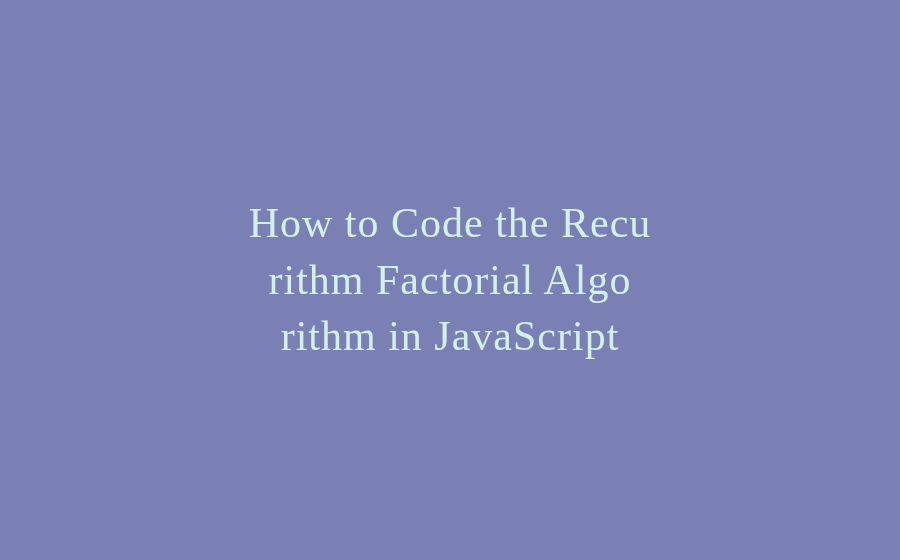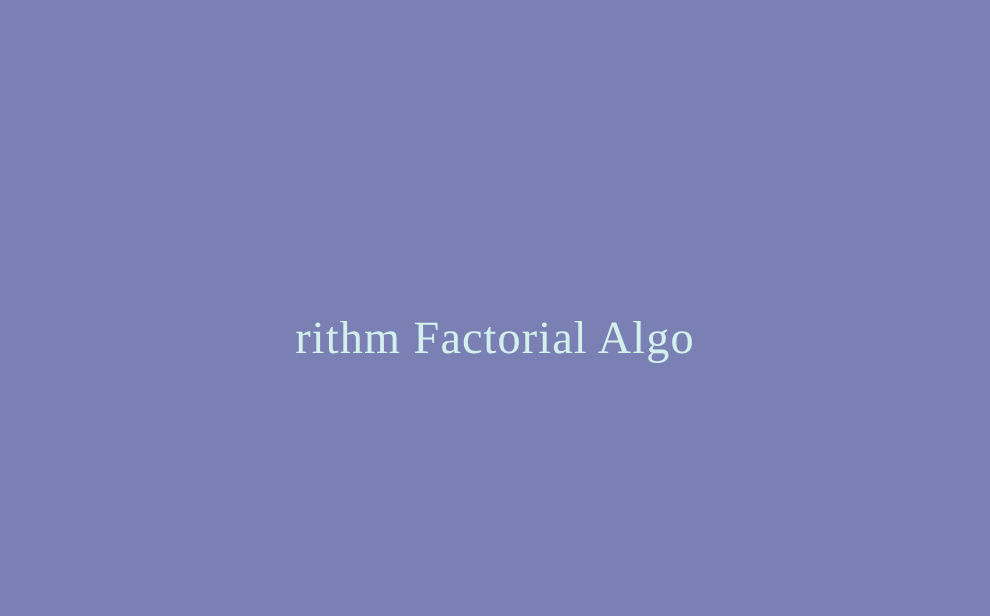--- a/index.html
+++ b/index.html
@@ -28,16 +28,17 @@
       line-height: 1.35;
       letter-spacing: 1px;
       word-break: break-word;
     }
   </style>
 </head>
 <body>
 
 <div class="title-container">
   <h1 class="title">
-    <br>
+    <span>How to Code the Recu</span><br>
     <span>rithm Factorial Algo</span><br>
+    <span>rithm in JavaScript</span>
   </h1>
 </div>
 
 </body></html>

